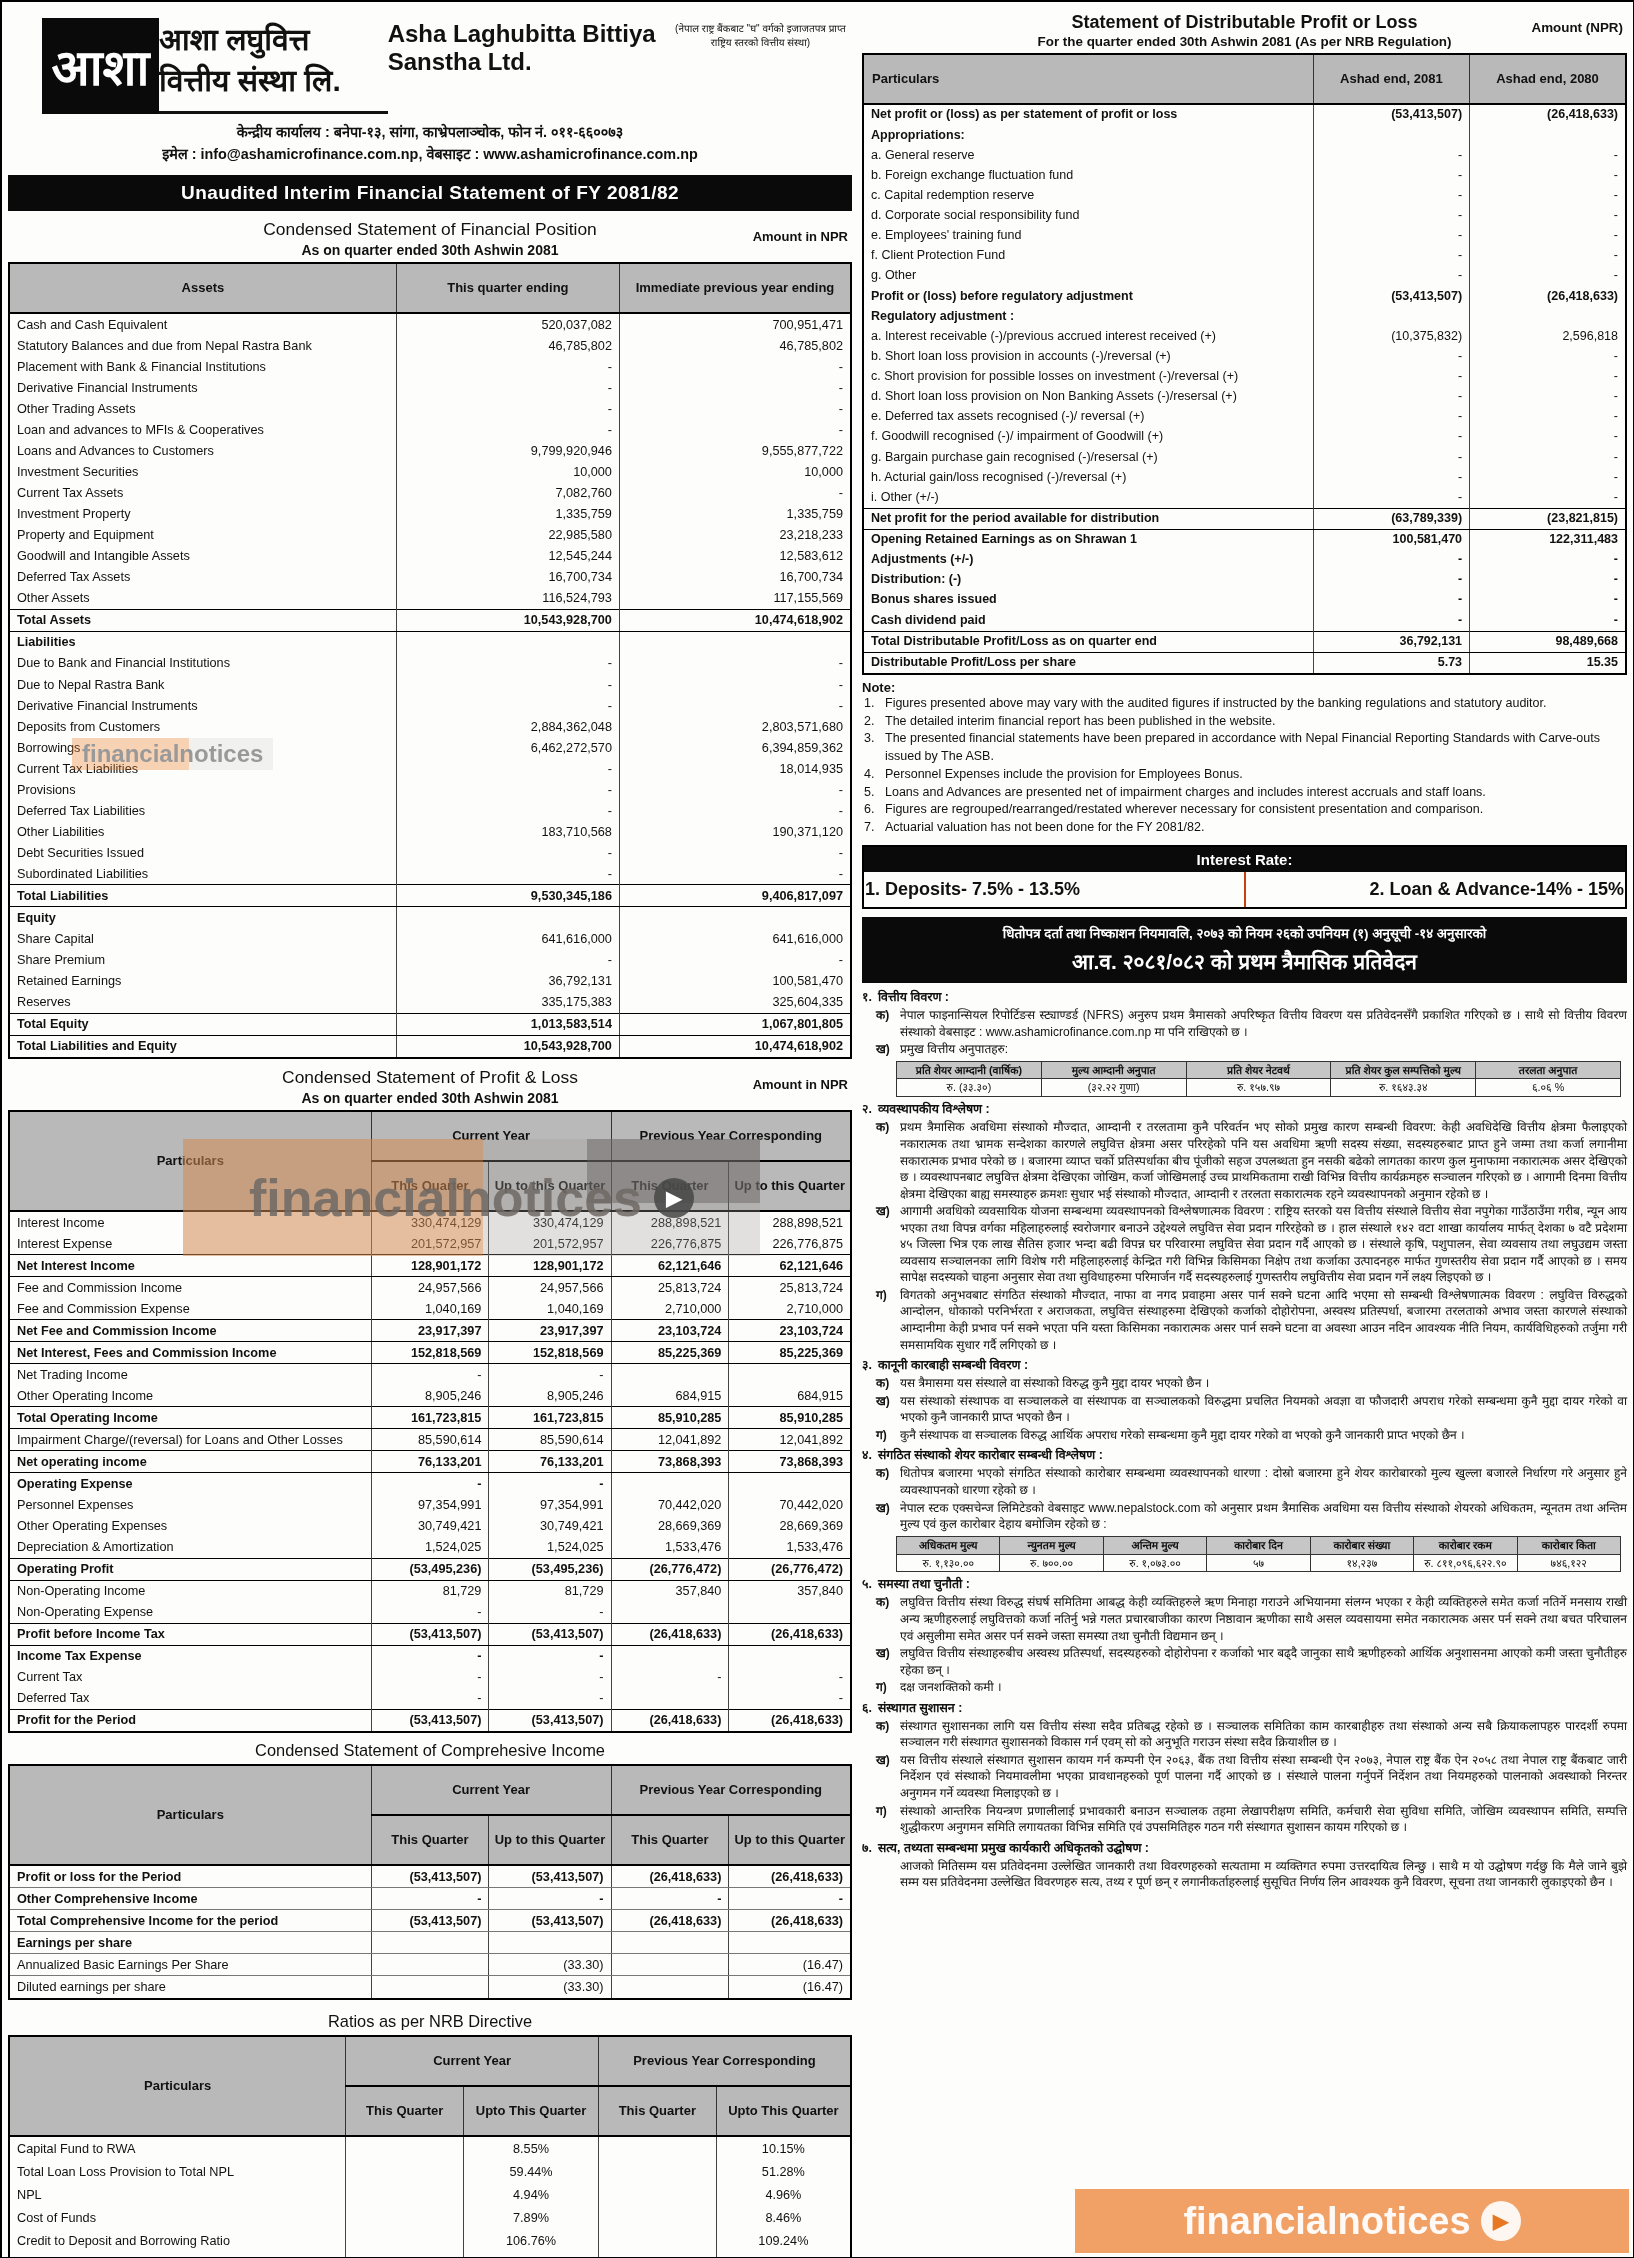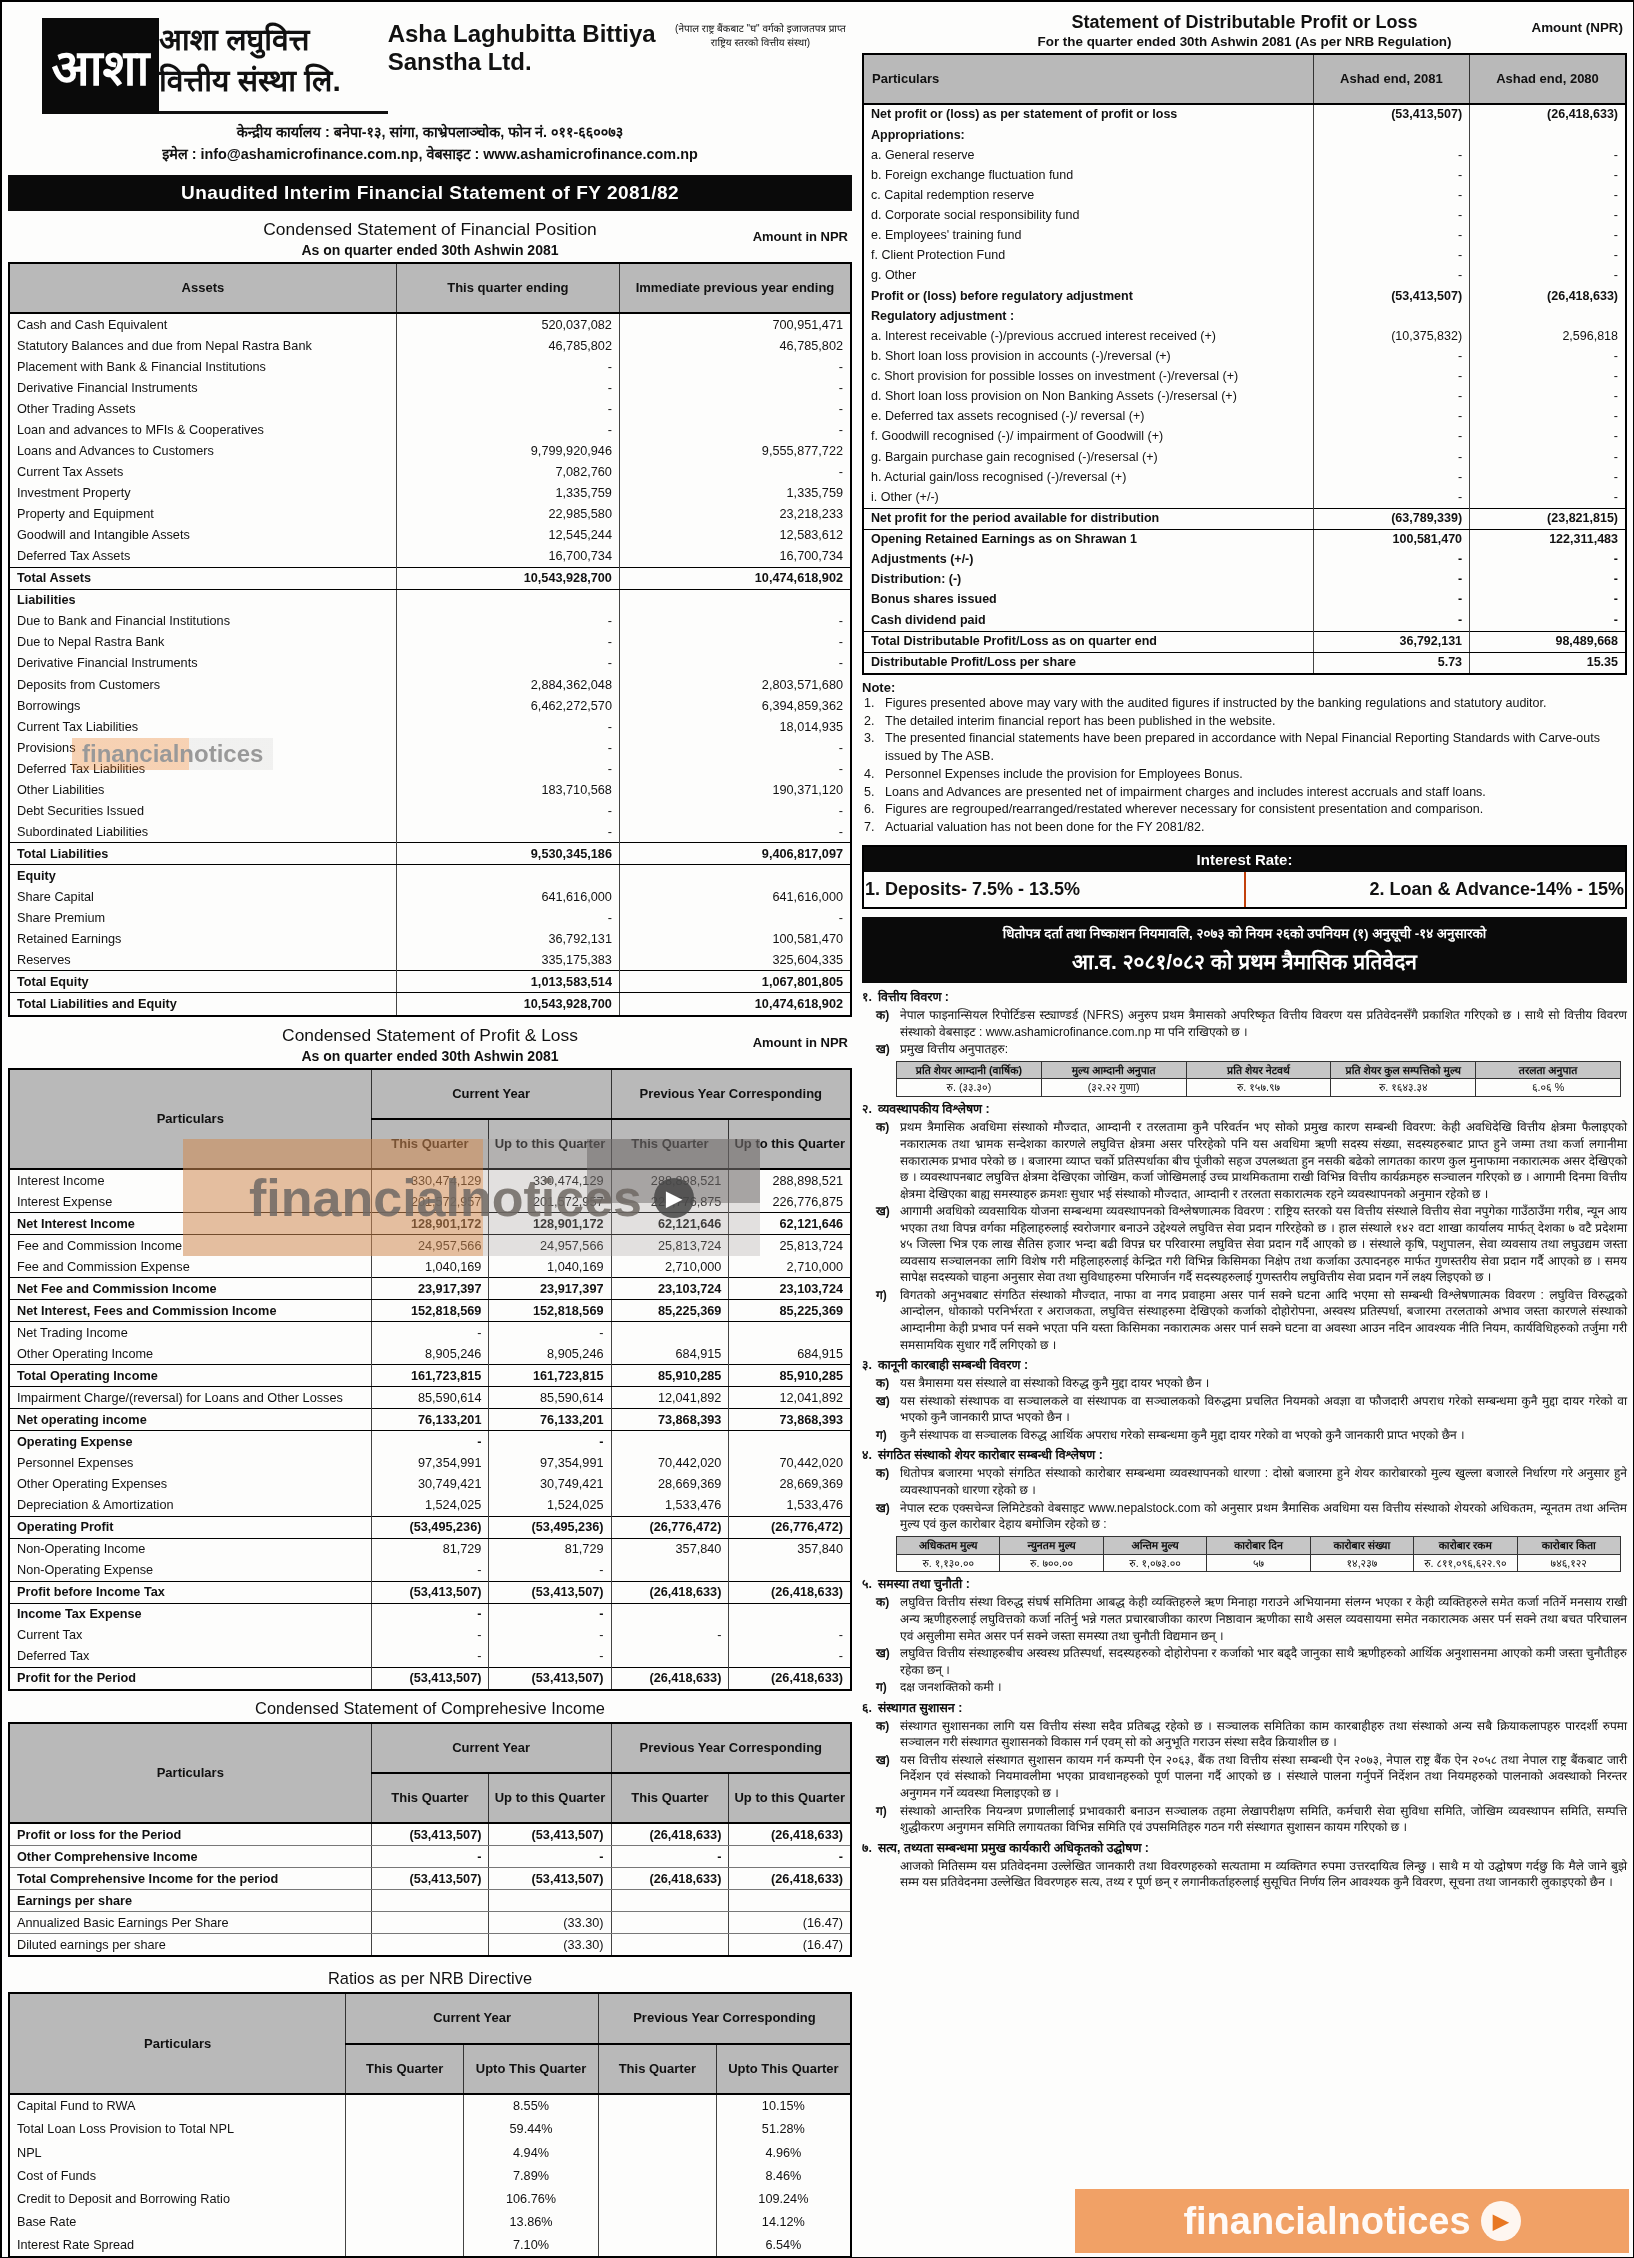--- a/index.html
+++ b/index.html
@@ -164,20 +164,25 @@
             <td class="lbl">Loan and advances to MFIs &amp; Cooperatives</td>
             <td class="num">-</td>
             <td class="num">-</td>
           </tr>
           <tr>
             <td class="lbl">Loans and Advances to Customers</td>
             <td class="num">9,799,920,946</td>
             <td class="num">9,555,877,722</td>
           </tr>
           <tr>
+            <td class="lbl">Investment Securities</td>
+            <td class="num">10,000</td>
+            <td class="num">10,000</td>
+          </tr>
+          <tr>
             <td class="lbl">Current Tax Assets</td>
             <td class="num">7,082,760</td>
             <td class="num">-</td>
           </tr>
           <tr>
             <td class="lbl">Investment Property</td>
             <td class="num">1,335,759</td>
             <td class="num">1,335,759</td>
           </tr>
           <tr>
@@ -187,20 +192,25 @@
           </tr>
           <tr>
             <td class="lbl">Goodwill and Intangible Assets</td>
             <td class="num">12,545,244</td>
             <td class="num">12,583,612</td>
           </tr>
           <tr>
             <td class="lbl">Deferred Tax Assets</td>
             <td class="num">16,700,734</td>
             <td class="num">16,700,734</td>
+          </tr>
+          <tr>
+            <td class="lbl">Other Assets</td>
+            <td class="num">116,524,793</td>
+            <td class="num">117,155,569</td>
           </tr>
           <tr class="tot">
             <td class="lbl">Total Assets</td>
             <td class="num">10,543,928,700</td>
             <td class="num">10,474,618,902</td>
           </tr>
           <tr class="sec">
             <td class="lbl">Liabilities</td>
             <td class="num"></td>
             <td class="num"></td>

